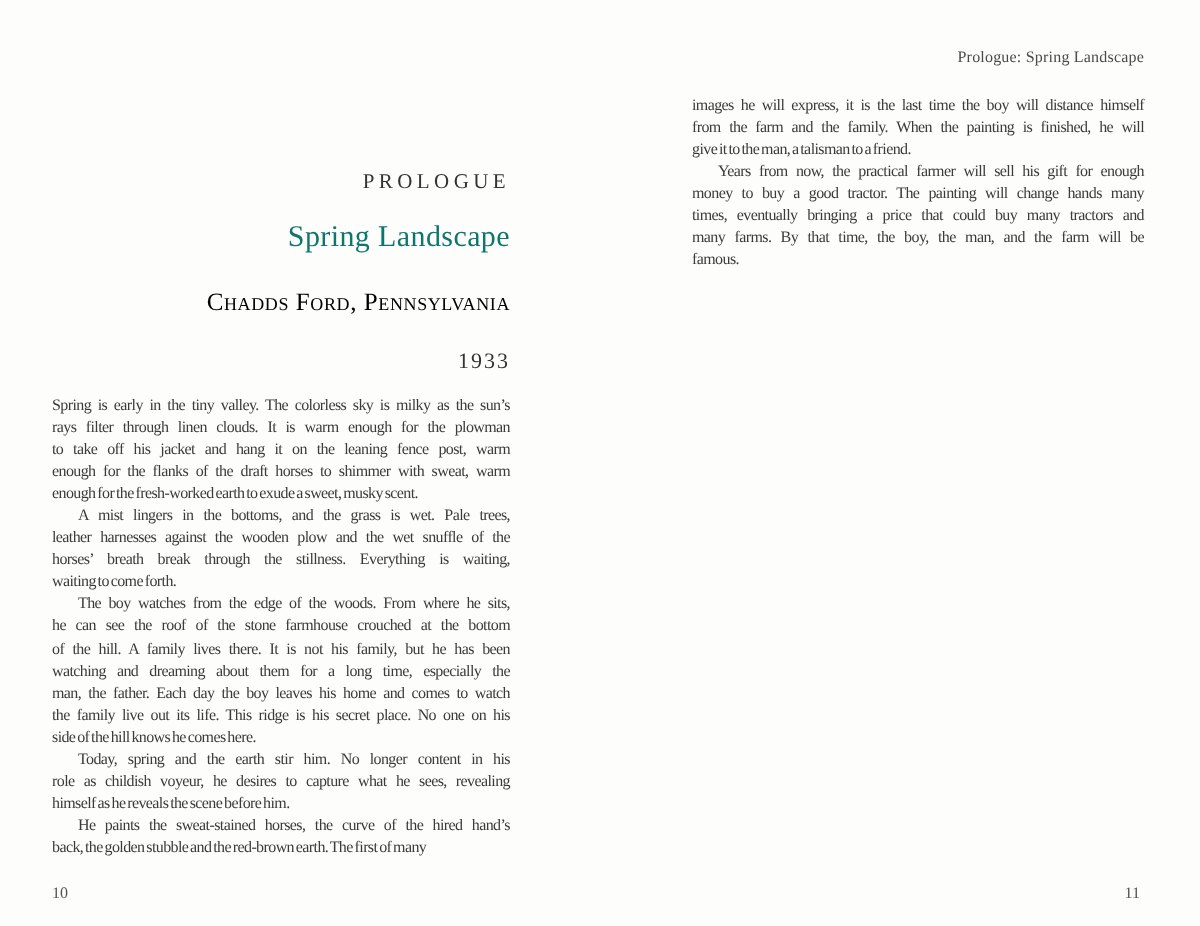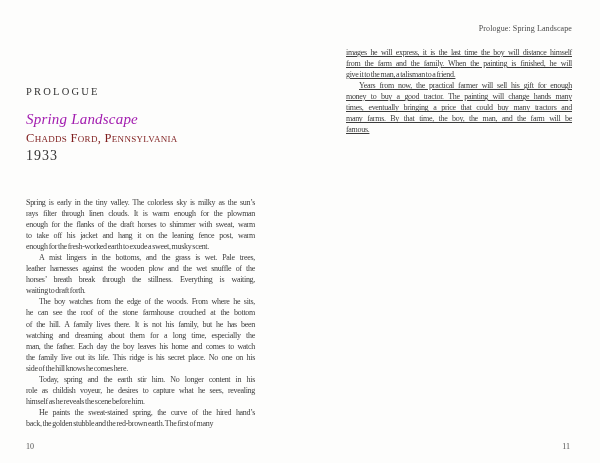--- a/index.html
+++ b/index.html
@@ -10,43 +10,42 @@
     background: #fdfdfc;
     overflow: hidden;
     font-family: "Liberation Serif", "DejaVu Serif", serif;
     color: #3a3a3a;
   }
   .spread { position: relative; width: 600px; height: 463px; }
   .page { position: absolute; top: 0; height: 463px; }
   .page-left  { left: 26px;  width: 229px; }
   .page-right { left: 346px; width: 226px; }
 
-  .chapter-head { position: absolute; top: 86px; left: 0; right: 0; text-align: left; }
+  .chapter-head { position: absolute; top: 86px; left: 0; right: 0; text-align: right; }
   .kicker {
     font-size: 10.5px; letter-spacing: 2.2px; color: #343434;
   }
   .title {
-    font-size: 15px; font-weight: normal; margin: 14px 0 0 0; color: #a21caf;
+    font-size: 15px; font-weight: normal; margin: 14px 0 0 0; color: #0f766e;
     letter-spacing: 0.2px;
-    font-style: italic;
   }
   .subtitle {
     font-variant: small-caps; font-size: 12.5px; letter-spacing: 0.3px;
-    margin-top: 3px; color: #7f1d1d;
+    margin-top: 16px; color: #000000;
   }
-  .year { font-size: 14px; letter-spacing: 1px; margin-top: 2px; color: #343434; }
+  .year { font-size: 11px; letter-spacing: 1px; margin-top: 16px; color: #343434; }
 
   .body-text {
     position: absolute; left: 0; right: 0;
     font-size: 8px; line-height: 11.05px;
     letter-spacing: -0.3px; word-spacing: -0.8px;
     color: #3b3b3b;
   }
   #left-body  { top: 197px; }
-  #right-body { top: 47px; text-decoration: underline; }
+  #right-body { top: 47px; }
 
   .line { text-align: justify; text-align-last: justify; }
   .line.last { text-align-last: left; }
   .line.indent { text-indent: 13px; }
 
   .running-head {
     position: absolute; top: 24px; left: 0; right: 0;
     text-align: right; font-size: 8px; letter-spacing: 0.1px; color: #4a4a4a;
   }
   .folio {
@@ -64,38 +63,38 @@
     <header class="chapter-head">
       <div class="kicker">PROLOGUE</div>
       <h1 class="title">Spring Landscape</h1>
       <div class="subtitle">Chadds Ford, Pennsylvania</div>
       <div class="year">1933</div>
     </header>
 
     <div class="body-text" id="left-body">
         <div class="line">Spring is early in the tiny valley. The colorless sky is milky as the sun’s</div>
         <div class="line">rays filter through linen clouds. It is warm enough for the plowman</div>
+        <div class="line">to take off his jacket and hang it on the leaning fence post, warm</div>
         <div class="line">enough for the flanks of the draft horses to shimmer with sweat, warm</div>
-        <div class="line">to take off his jacket and hang it on the leaning fence post, warm</div>
         <div class="line last">enough for the fresh-worked earth to exude a sweet, musky scent.</div>
         <div class="line indent">A mist lingers in the bottoms, and the grass is wet. Pale trees,</div>
         <div class="line">leather harnesses against the wooden plow and the wet snuffle of the</div>
         <div class="line">horses’ breath break through the stillness. Everything is waiting,</div>
-        <div class="line last">waiting to draft forth.</div>
+        <div class="line last">waiting to come forth.</div>
         <div class="line indent">The boy watches from the edge of the woods. From where he sits,</div>
         <div class="line">he can see the roof of the stone farmhouse crouched at the bottom</div>
         <div class="line">of the hill. A family lives there. It is not his family, but he has been</div>
         <div class="line">watching and dreaming about them for a long time, especially the</div>
         <div class="line">man, the father. Each day the boy leaves his home and comes to watch</div>
         <div class="line">the family live out its life. This ridge is his secret place. No one on his</div>
         <div class="line last">side of the hill knows he comes here.</div>
         <div class="line indent">Today, spring and the earth stir him. No longer content in his</div>
         <div class="line">role as childish voyeur, he desires to capture what he sees, revealing</div>
         <div class="line last">himself as he reveals the scene before him.</div>
-        <div class="line indent">He paints the sweat-stained spring, the curve of the hired hand’s</div>
+        <div class="line indent">He paints the sweat-stained horses, the curve of the hired hand’s</div>
         <div class="line last">back, the golden stubble and the red-brown earth. The first of many</div>
       </div>
 
     <div class="folio folio-left">10</div>
   </section>
 
   <section class="page page-right">
     <div class="running-head">Prologue: Spring Landscape</div>
 
     <div class="body-text" id="right-body">

